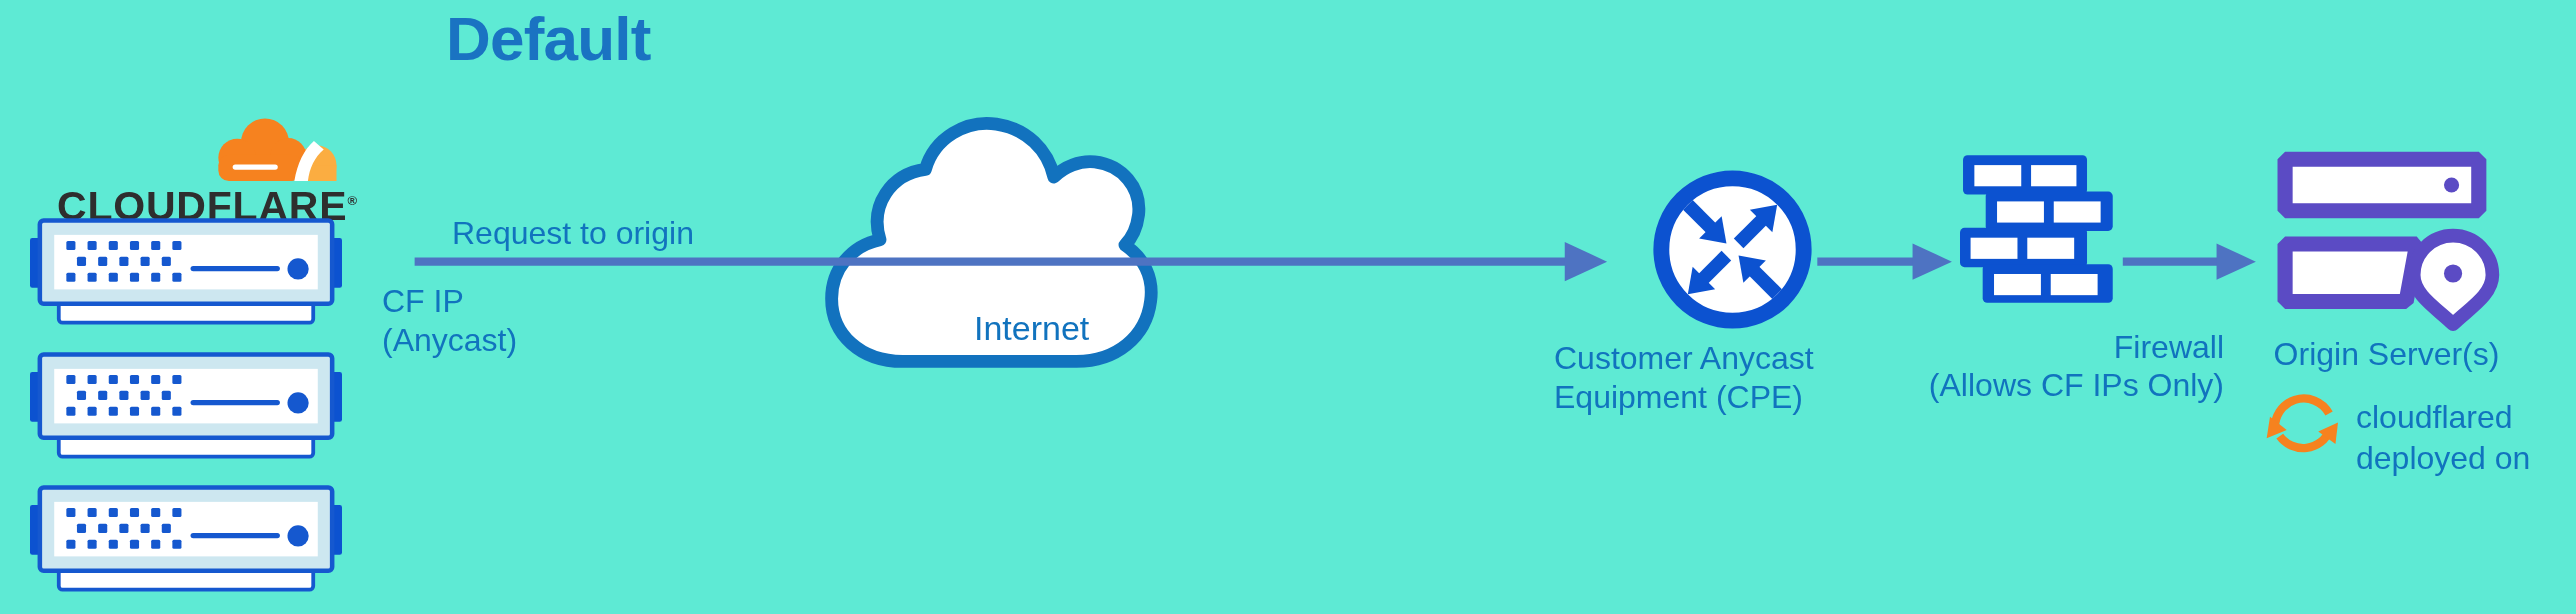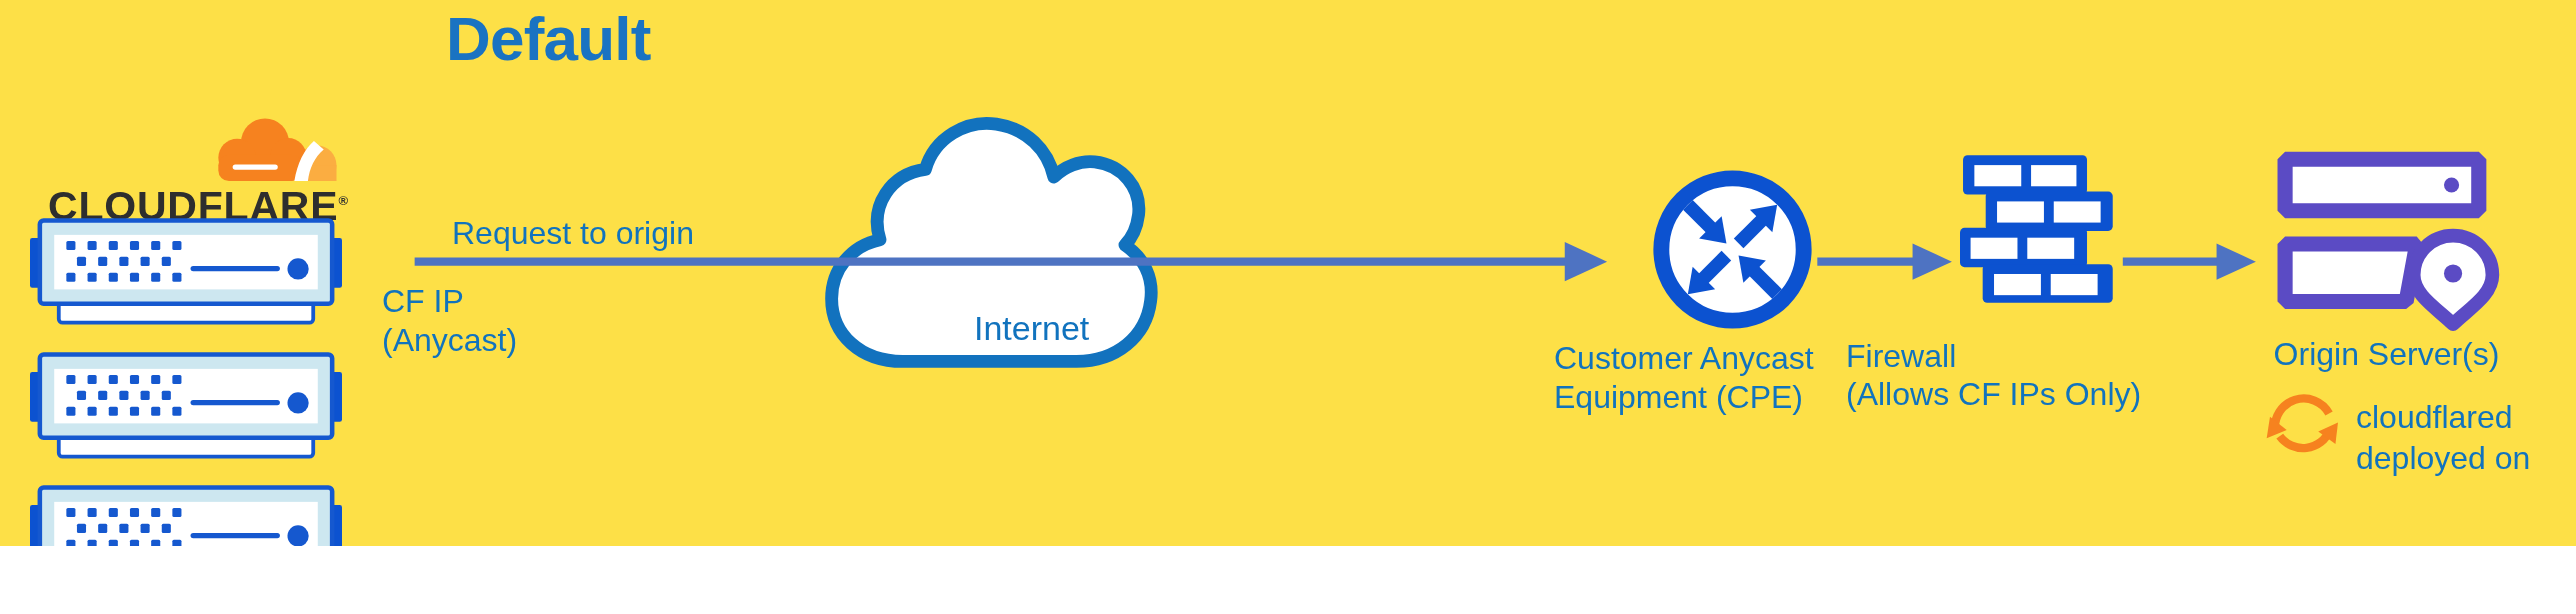--- a/index.html
+++ b/index.html
@@ -1,33 +1,33 @@
 <!DOCTYPE html>
 <html style="font-size:12px"><head>
 <meta charset="utf-8">
 <style>
   html,body{margin:0;padding:0;background:#fff;}
   .canvas{
-    position:relative;width:2576px;height:546px;background:#fde047;overflow:hidden;
+    position:relative;width:2576px;height:614px;background:#5eead4;overflow:hidden;
     font-family:"Liberation Sans", sans-serif;
   }
   .abs{position:absolute;}
   .page-title{
     left:446px;top:3px;font-size:62px;font-weight:600;letter-spacing:-0.8px;color:#1A73C2;
   }
   .label{color:#1173BE;font-size:32px;line-height:39px;white-space:nowrap;}
   .wordmark{
-    left:48px;top:183px;color:#2E2E2E;font-size:41px;font-weight:800;letter-spacing:0.8px;white-space:nowrap;
+    left:57px;top:183px;color:#2E2E2E;font-size:41px;font-weight:800;letter-spacing:0.8px;white-space:nowrap;
   }
   .wordmark sup{font-size:13px;font-weight:700;vertical-align:super;}
   .req-label{left:452px;top:214px;text-align:center;}
   .cfip-label{left:382px;top:282px;}
   .internet-label{left:974px;top:309px;font-size:34px;}
   .cpe-label{left:1554px;top:339px;}
-  .fw-label{left:1846px;top:337px;width:378px;text-align:left;line-height:38px;}
+  .fw-label{left:1846px;top:328px;width:378px;text-align:right;line-height:38px;}
   .origin-label{left:2235px;top:335px;width:303px;text-align:center;}
   .cfd-label{left:2356px;top:397px;line-height:41px;}
   svg{display:block;}
 </style>
 </head>
 <body>
 
 <div class="canvas">
 
   <div class="abs page-title">Default</div>

